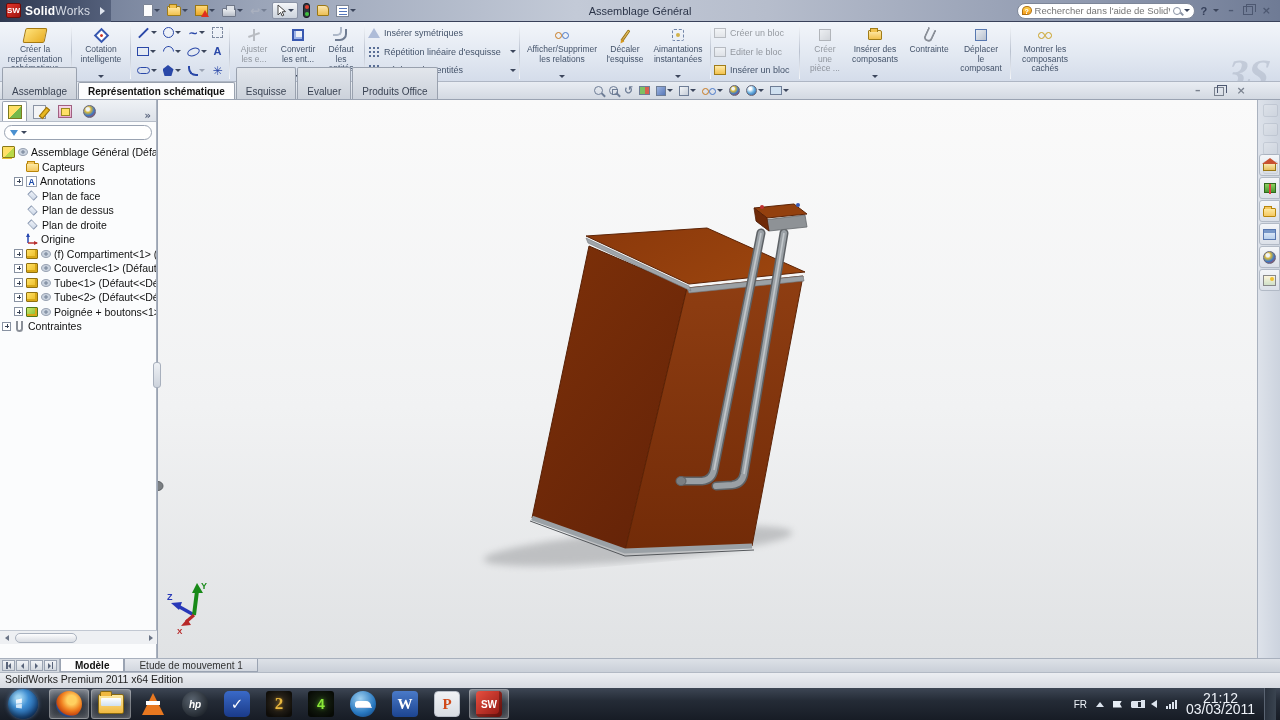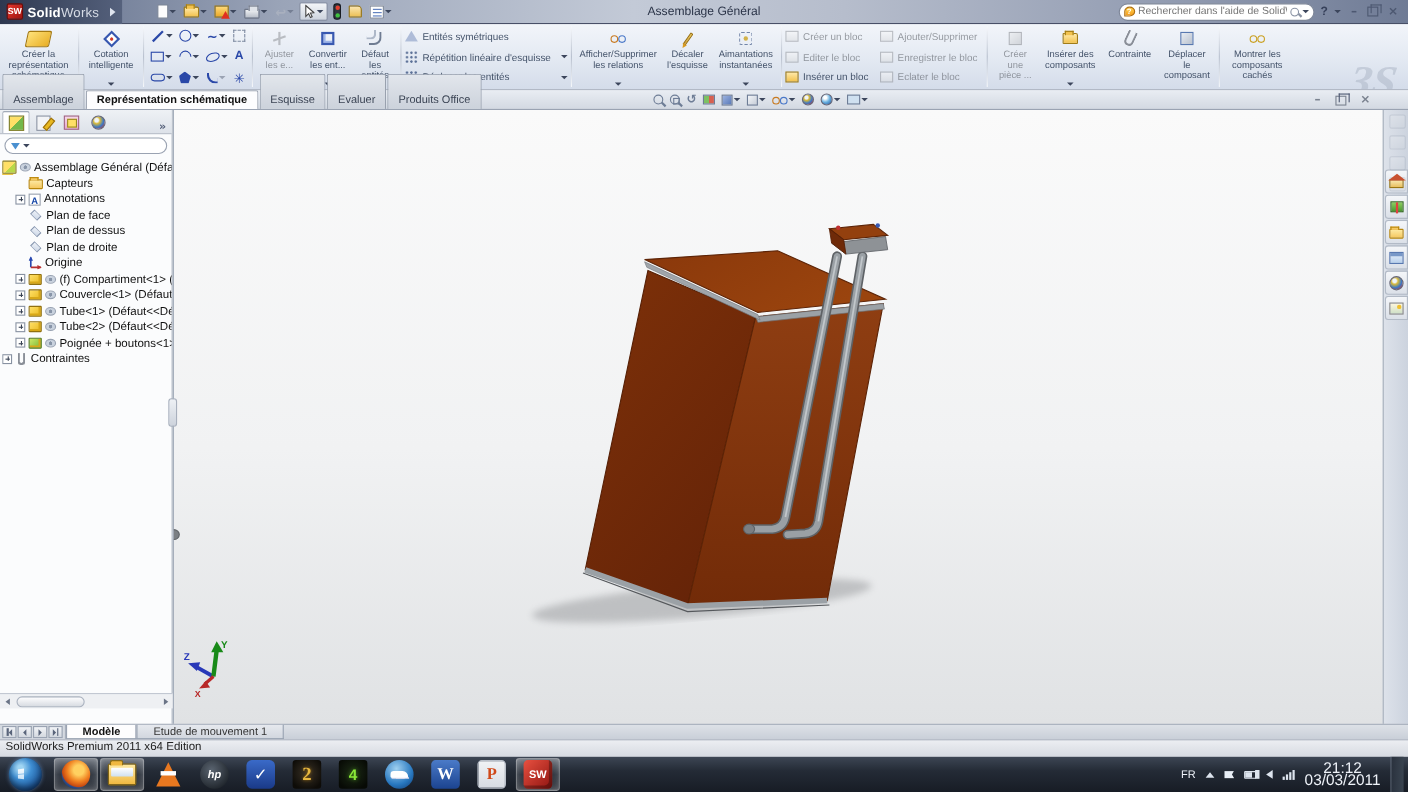--- a/index.html
+++ b/index.html
@@ -396,21 +396,21 @@
         </span>
       <span class="rlabel">Défaut
 les
 entités</span>
     </div>
   </div>
   <div class="rsep"></div>
   <div class="rgroup rstack" style="width:152px">
     <div class="rrow">
         <span class="ri-mirror"></span>
-        <span>Entités symétriques</span>
+        <span>Insérer symétriques</span>
       </div>
     <div class="rrow">
         <span class="ri-dots"></span>
         <span>Répétition linéaire d'esquisse</span>
         <span class="dd"></span>
       </div>
     <div class="rrow">
         <span class="ri-move"></span>
         <span>Déplacer les entités</span>
         <span class="dd"></span>
@@ -448,34 +448,20 @@
         <span class="bl-ic"></span>
         <span>Créer un bloc</span>
       </div>
     <div class="rrow dis">
         <span class="bl-ic"></span>
         <span>Editer le bloc</span>
       </div>
     <div class="rrow">
         <span class="bl-ic en"></span>
         <span>Insérer un bloc</span>
-      </div>
-  </div>
-  <div class="rgroup rstack" style="width:98px">
-    <div class="rrow dis">
-        <span class="bl-ic"></span>
-        <span>Ajouter/Supprimer</span>
-      </div>
-    <div class="rrow dis">
-        <span class="bl-ic"></span>
-        <span>Enregistrer le bloc</span>
-      </div>
-    <div class="rrow dis">
-        <span class="bl-ic"></span>
-        <span>Eclater le bloc</span>
       </div>
   </div>
   <div class="rsep"></div>
   <div class="rgroup">
     <div class="rbig dis" style="width:44px">
       <span class="ric">
           <span class="ri-cube"></span>
         </span>
       <span class="rlabel">Créer
 une

